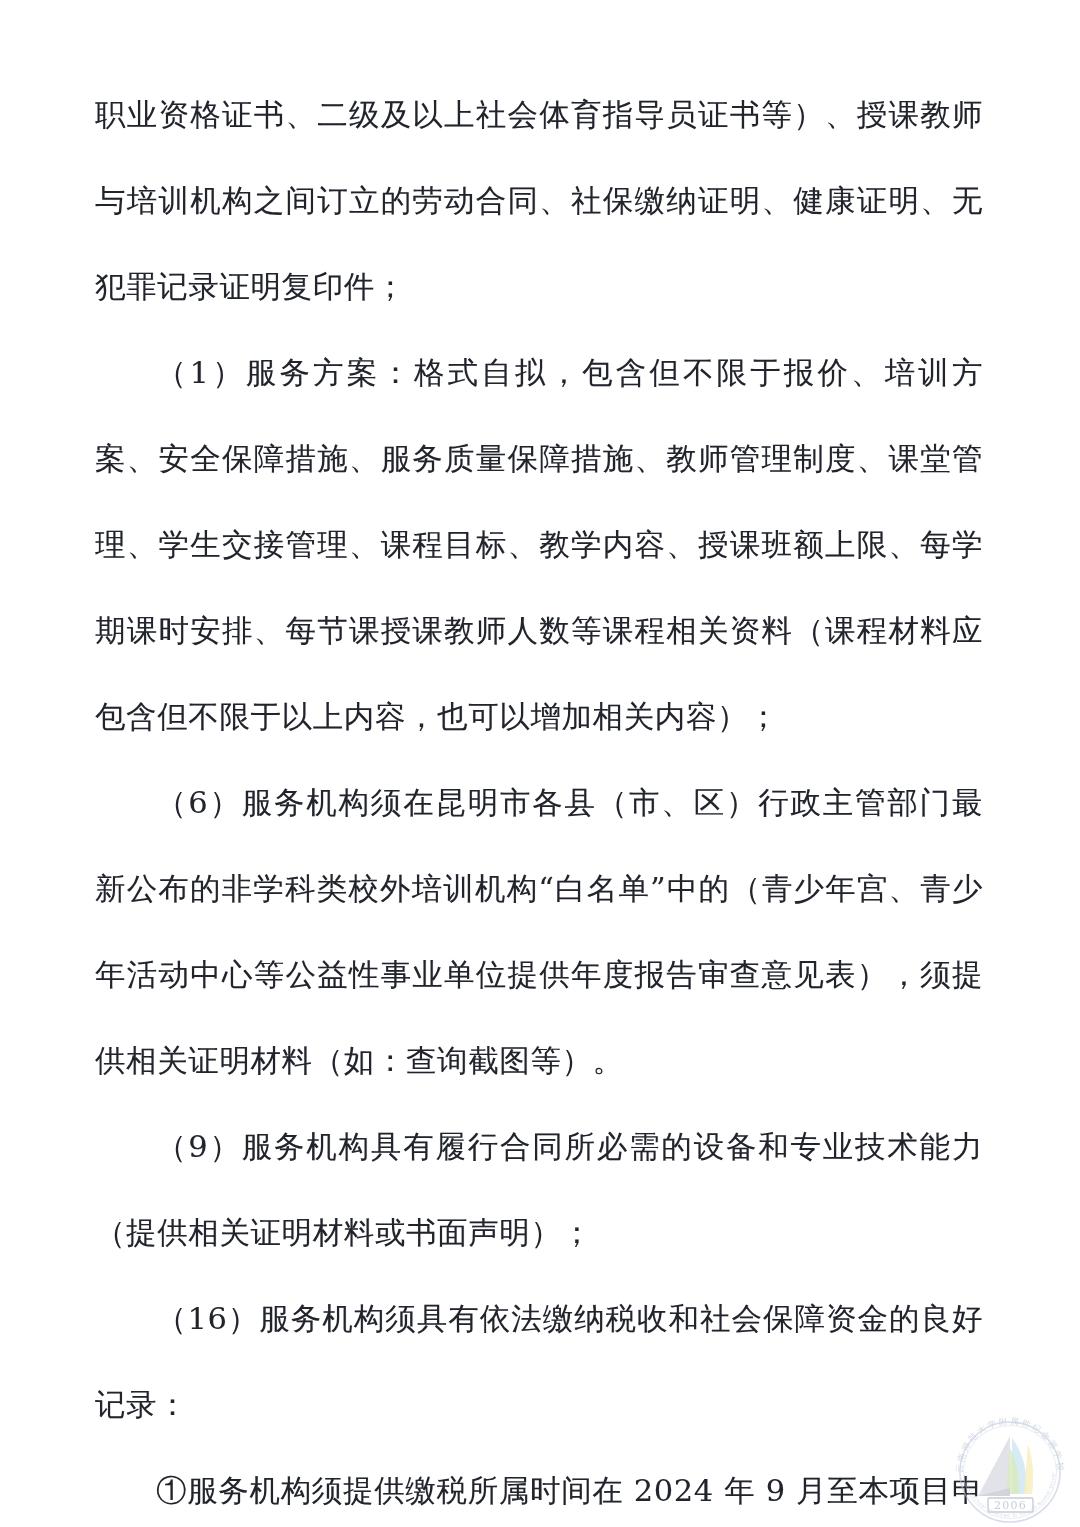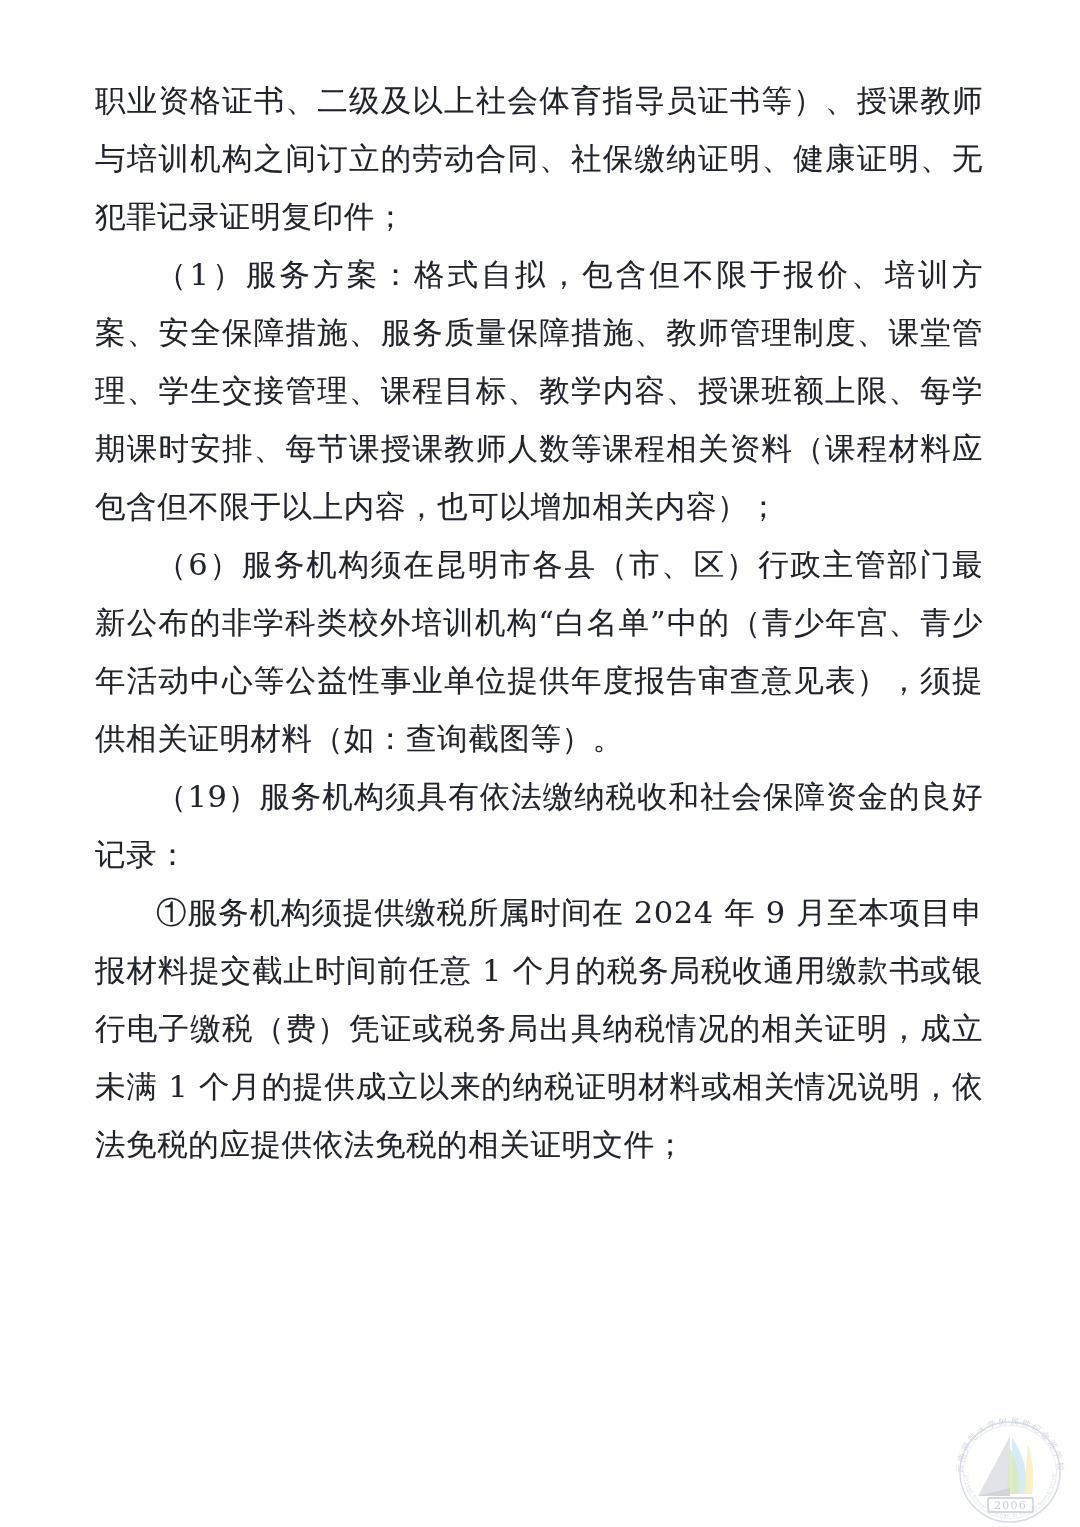--- a/index.html
+++ b/index.html
@@ -25,21 +25,21 @@
   #doc-body {
     position: absolute;
     left: 95px;
     top: 72px;
     width: 888px;
   }
 
   .para {
     margin: 0;
     font-size: 30.5px;
-    line-height: 58px;
+    line-height: 86px;
     color: #22242b;
     text-align: justify;
     text-justify: inter-character;
     letter-spacing: 0.6px;
     font-family: "DejaVu Serif", "Liberation Serif", serif;
     font-weight: 400;
     word-break: break-all;
     text-indent: 0;
     -webkit-font-smoothing: antialiased;
   }
@@ -73,21 +73,22 @@
 </style>
 </head>
 <body>
 
 <div id="page">
 
   <div id="doc-body">
     <p class="para">职业资格证书、二级及以上社会体育指导员证书等）、授课教师与培训机构之间订立的劳动合同、社保缴纳证明、健康证明、无犯罪记录证明复印件；</p>
     <p class="para indent">（1）服务方案：格式自拟，包含但不限于报价、培训方案、安全保障措施、服务质量保障措施、教师管理制度、课堂管理、学生交接管理、课程目标、教学内容、授课班额上限、每学期课时安排、每节课授课教师人数等课程相关资料（课程材料应包含但不限于以上内容，也可以增加相关内容）；</p>
     <p class="para indent">（6）服务机构须在昆明市各县（市、区）行政主管部门最新公布的非学科类校外培训机构“白名单”中的（青少年宫、青少年活动中心等公益性事业单位提供年度报告审查意见表），须提供相关证明材料（如：查询截图等）。</p>
-    <p class="para indent">（19）服务机构须具有依法缴纳税收和社会保障资金的良好记录：</p>
+    <p class="para indent">（9）服务机构具有履行合同所必需的设备和专业技术能力（提供相关证明材料或书面声明）；</p>
+    <p class="para indent">（16）服务机构须具有依法缴纳税收和社会保障资金的良好记录：</p>
     <p class="para indent">①服务机构须提供缴税所属时间在 2024 年 9 月至本项目申报材料提交截止时间前任意 1 个月的税务局税收通用缴款书或银行电子缴税（费）凭证或税务局出具纳税情况的相关证明，成立未满 1 个月的提供成立以来的纳税证明材料或相关情况说明，依法免税的应提供依法免税的相关证明文件；</p>
 
   </div>
 
   <div id="watermark">
     <svg viewBox="0 0 124 112" xmlns="http://www.w3.org/2000/svg" aria-hidden="true">
       <defs>
         <path id="ringTopPath" d="M 14,58 A 48,48 0 0 1 110,58" fill="none"></path>
         <path id="ringBotPath" d="M 17,58 A 45,45 0 0 0 107,58" fill="none"></path>
       </defs>

